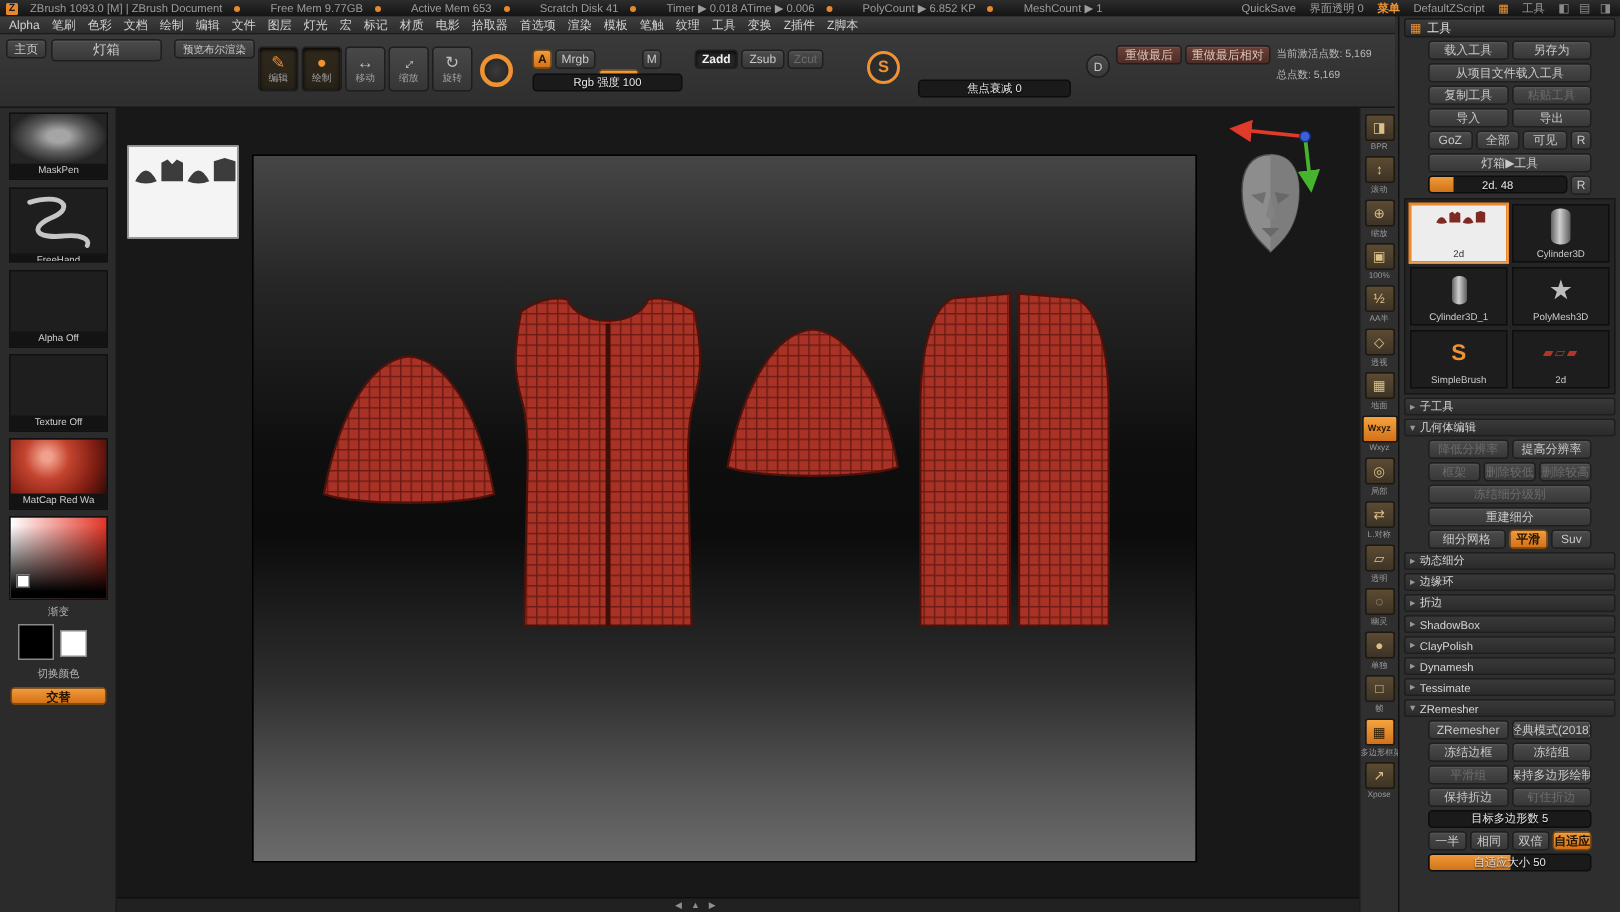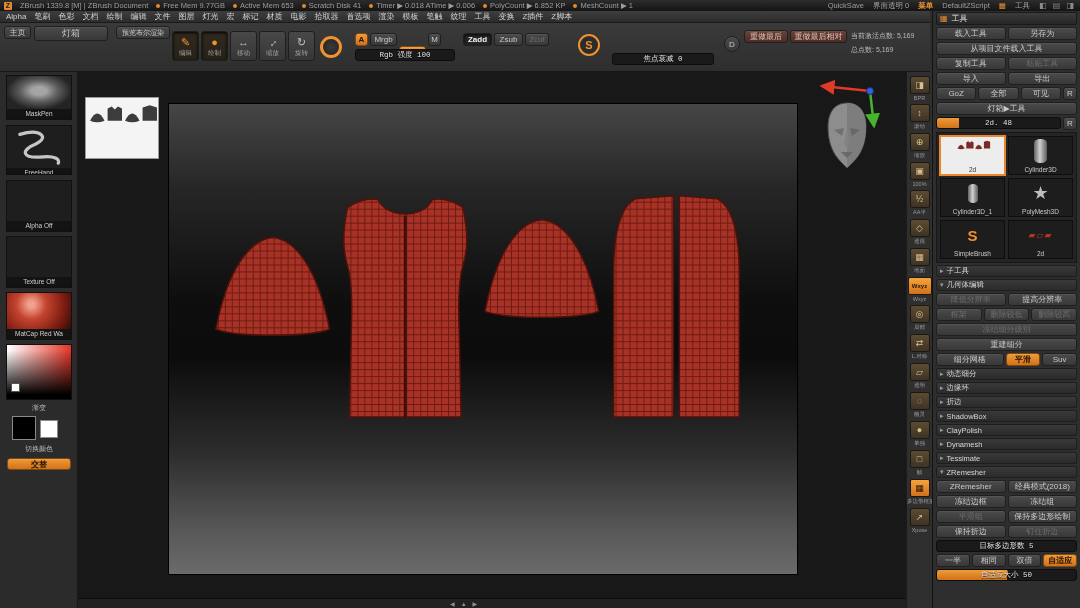--- a/index.html
+++ b/index.html
@@ -6,21 +6,21 @@
   html,body{width:1080px;height:608px;overflow:hidden;background:#2e2e2e;
     font-family:"Liberation Sans","DejaVu Sans",sans-serif;}
   .app{position:relative;width:1080px;height:608px;background:#2e2e2e;color:#c5c5c5;}
 
   
   .titlebar{position:absolute;left:0;top:0;width:1080px;height:11px;
     background:linear-gradient(#2c2c2c,#141414);display:flex;align-items:center;
     gap:8px;padding:0 4px;font-size:7.5px;color:#9d9d9d;white-space:nowrap;}
   .zlogo{width:8px;height:8px;background:#e8872b;color:#1b1b1b;font-size:7px;font-weight:bold;
     display:flex;align-items:center;justify-content:center;border-radius:1px;}
-  .stat{display:flex;align-items:center;gap:3px;}
+  .stat{display:flex;align-items:center;gap:20px;}
   .dot{width:4px;height:4px;border-radius:50%;background:#e8872b;display:inline-block;}
   .tb-right{margin-left:auto;display:flex;align-items:center;gap:9px;}
   .tb-orange{color:#ef9232;font-weight:bold;}
   .winctl{color:#8a8a8a;font-size:8px;letter-spacing:2px;}
 
   
   .menubar{position:absolute;left:0;top:11px;width:930px;height:12px;
     background:linear-gradient(#3e3e3e,#2c2c2c);border-bottom:1px solid #1b1b1b;
     display:flex;align-items:center;padding:0 6px;gap:8px;font-size:8px;color:#d2d2d2;white-space:nowrap;overflow:hidden;}
   .menu-item{cursor:default;}
@@ -29,21 +29,21 @@
   .topshelf{position:absolute;left:0;top:23px;width:930px;height:49px;
     background:linear-gradient(#3a3a3a,#2e2e2e);border-bottom:1px solid #161616;}
   .btn{background:linear-gradient(#4b4b4b,#383838);border:1px solid #1f1f1f;border-radius:3px;
     color:#c9c9c9;font-size:8px;display:flex;align-items:center;justify-content:center;
     height:13px;white-space:nowrap;overflow:hidden;box-shadow:inset 0 1px 0 rgba(255,255,255,.06);}
   .btn.dim{color:#6c6c6c;}
   .btn.on{background:linear-gradient(#f09a39,#d4711a);color:#221502;font-weight:bold;border-color:#7a4a10;}
   .btn.pressed{background:#262626;box-shadow:inset 0 1px 3px rgba(0,0,0,.85);color:#f0f0f0;font-weight:bold;}
   .btn.warm{background:linear-gradient(#6b4138,#4e2c26);color:#dcc3b8;}
   .abs{position:absolute;}
-  .slider{position:relative;height:12px;background:#1a1a1a;border:1px solid #0d0d0d;border-radius:3px;overflow:hidden;font-family:Liberation Mono, monospace;}
+  .slider{position:relative;height:12px;background:#1a1a1a;border:1px solid #0d0d0d;border-radius:3px;overflow:hidden;}
   .slider .fill{position:absolute;left:0;top:0;bottom:0;background:linear-gradient(#f09a39,#cf7318);}
   .slider .txt{position:absolute;inset:0;display:flex;align-items:center;justify-content:center;
     font-size:7.5px;color:#e6e6e6;text-shadow:0 1px 1px #000;white-space:nowrap;}
   .slider .chip{position:absolute;right:2px;top:2px;bottom:2px;display:flex;align-items:center;
     font-size:6.5px;color:#2b1c06;background:rgba(0,0,0,.15);padding:0 2px;border-radius:2px;color:#caa06a;}
   .iconbtn{position:absolute;width:27px;height:30px;background:linear-gradient(#484848,#363636);
     border:1px solid #1e1e1e;border-radius:3px;display:flex;flex-direction:column;align-items:center;justify-content:center;gap:1px;}
   .iconbtn .g{font-size:11px;line-height:11px;color:#bdbdbd;}
   .iconbtn .l{font-size:6.5px;color:#a2a2a2;line-height:7px;}
   .iconbtn.active{background:linear-gradient(#30291d,#272218);box-shadow:inset 0 1px 3px #000;}
@@ -87,21 +87,21 @@
     border-radius:2px;color:#dcc08a;font-size:9px;display:flex;align-items:center;justify-content:center;overflow:hidden;}
   .shelf-ic.on{background:linear-gradient(#f5a33f,#d3711a);color:#241703;font-weight:bold;font-size:6px;}
   .shelf-lb{font-size:5.5px;color:#9a9a9a;max-width:25px;white-space:nowrap;overflow:hidden;}
 
   
   .right-panel{position:absolute;left:932px;top:11px;width:148px;height:597px;background:#2e2e2e;
     border-left:1px solid #121212;padding:1px 3px;overflow:hidden;font-size:8px;}
   .panel-header{display:flex;align-items:center;gap:4px;height:13px;background:linear-gradient(#3c3c3c,#262626);
     border:1px solid #1a1a1a;border-radius:2px;padding:0 3px;color:#e0e0e0;margin-bottom:2px;}
   .ph-icon{color:#ef9232;font-size:8px;}
-  .row{display:flex;gap:2px;margin:2px 0;}
+  .row{display:flex;gap:2px;margin:2px 16px;}
   .row .btn{flex:1;}
   .btn.sm{flex:0 0 14px;}
   .btn.tall{height:20px;line-height:1.05;text-align:center;white-space:normal;font-size:7.5px;padding:0 1px;}
   .sechead{display:flex;align-items:center;gap:3px;height:12px;background:linear-gradient(#393939,#2b2b2b);
     border:1px solid #1e1e1e;border-radius:2px;padding:0 3px;color:#d6d6d6;font-size:7.5px;margin:2px 0;}
   .sechead .arr{color:#9a9a9a;font-size:7px;}
   .thumbs{background:#242424;border:1px solid #171717;padding:3px;display:grid;
     grid-template-columns:1fr 1fr;gap:3px;margin:2px 0;}
   .thumb{height:39px;background:#1d1d1d;border:1px solid #0e0e0e;display:flex;flex-direction:column;overflow:hidden;}
   .thumb .art{flex:1;display:flex;align-items:center;justify-content:center;overflow:hidden;}
@@ -114,21 +114,21 @@
   .sbrush{color:#ef9232;font-size:15px;font-weight:bold;}
   .reddash{color:#b23528;font-size:9px;letter-spacing:1px;}
 </style>
 </head>
 <body>
 
 <div class="app">
 
   <div class="titlebar">
     <span class="zlogo">Z</span>
-    <span>ZBrush 1339.8 [M]  |  ZBrush Document</span>
+    <span>ZBrush 1093.0 [M]  |  ZBrush Document</span>
     <span class="stat">
         <i class="dot"></i>
         <span>Free Mem 9.77GB</span>
       </span>
     <span class="stat">
         <i class="dot"></i>
         <span>Active Mem 653</span>
       </span>
     <span class="stat">
         <i class="dot"></i>

